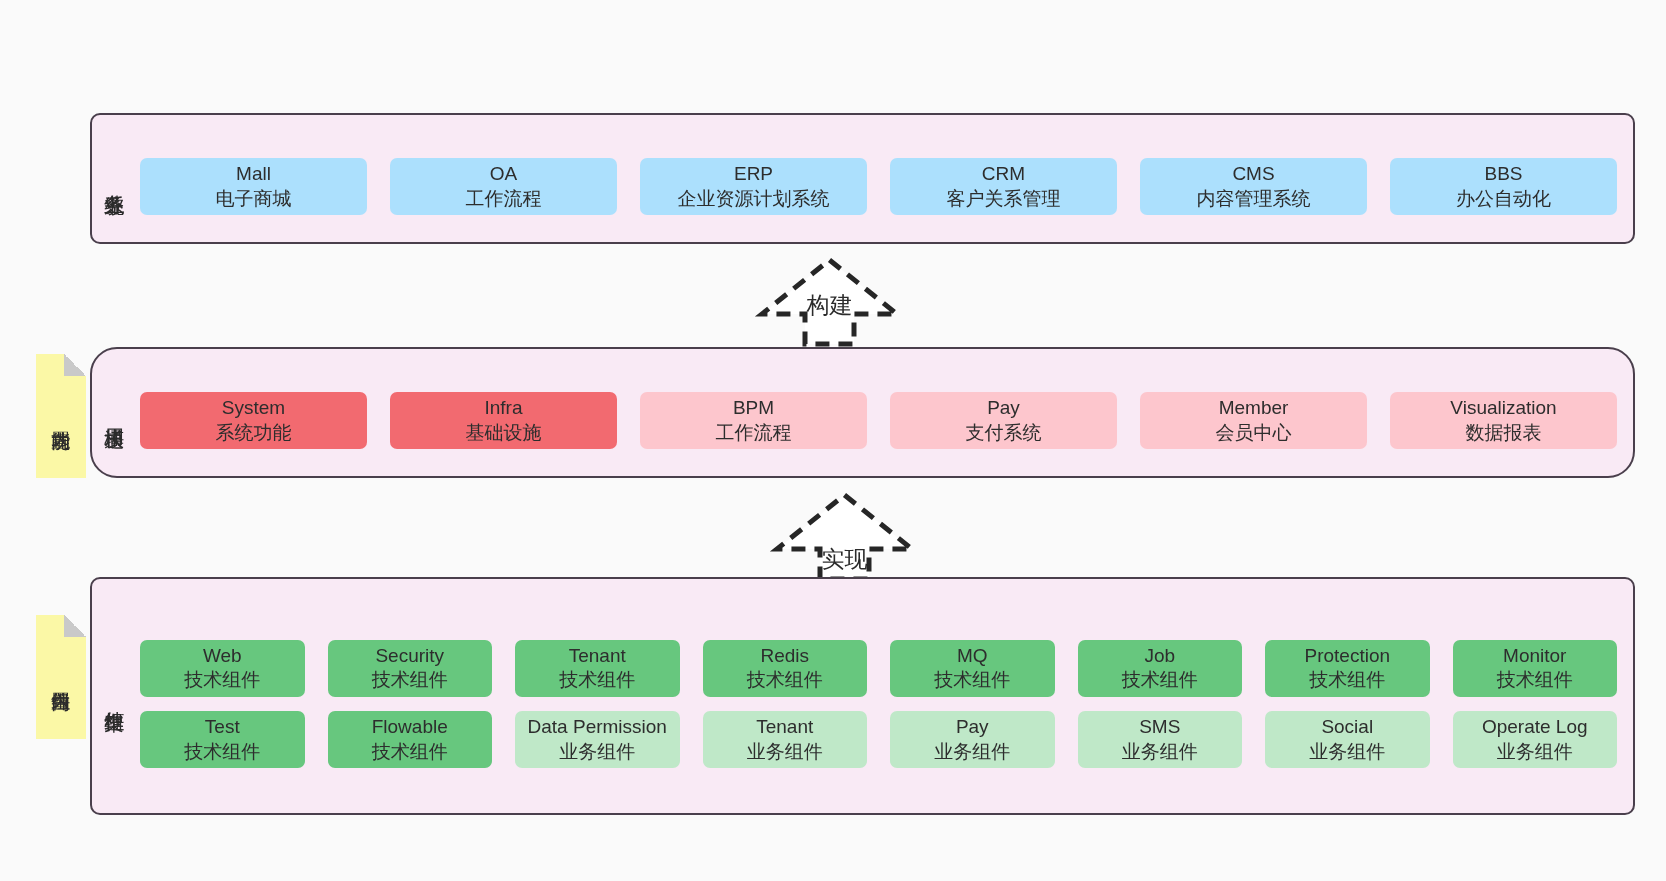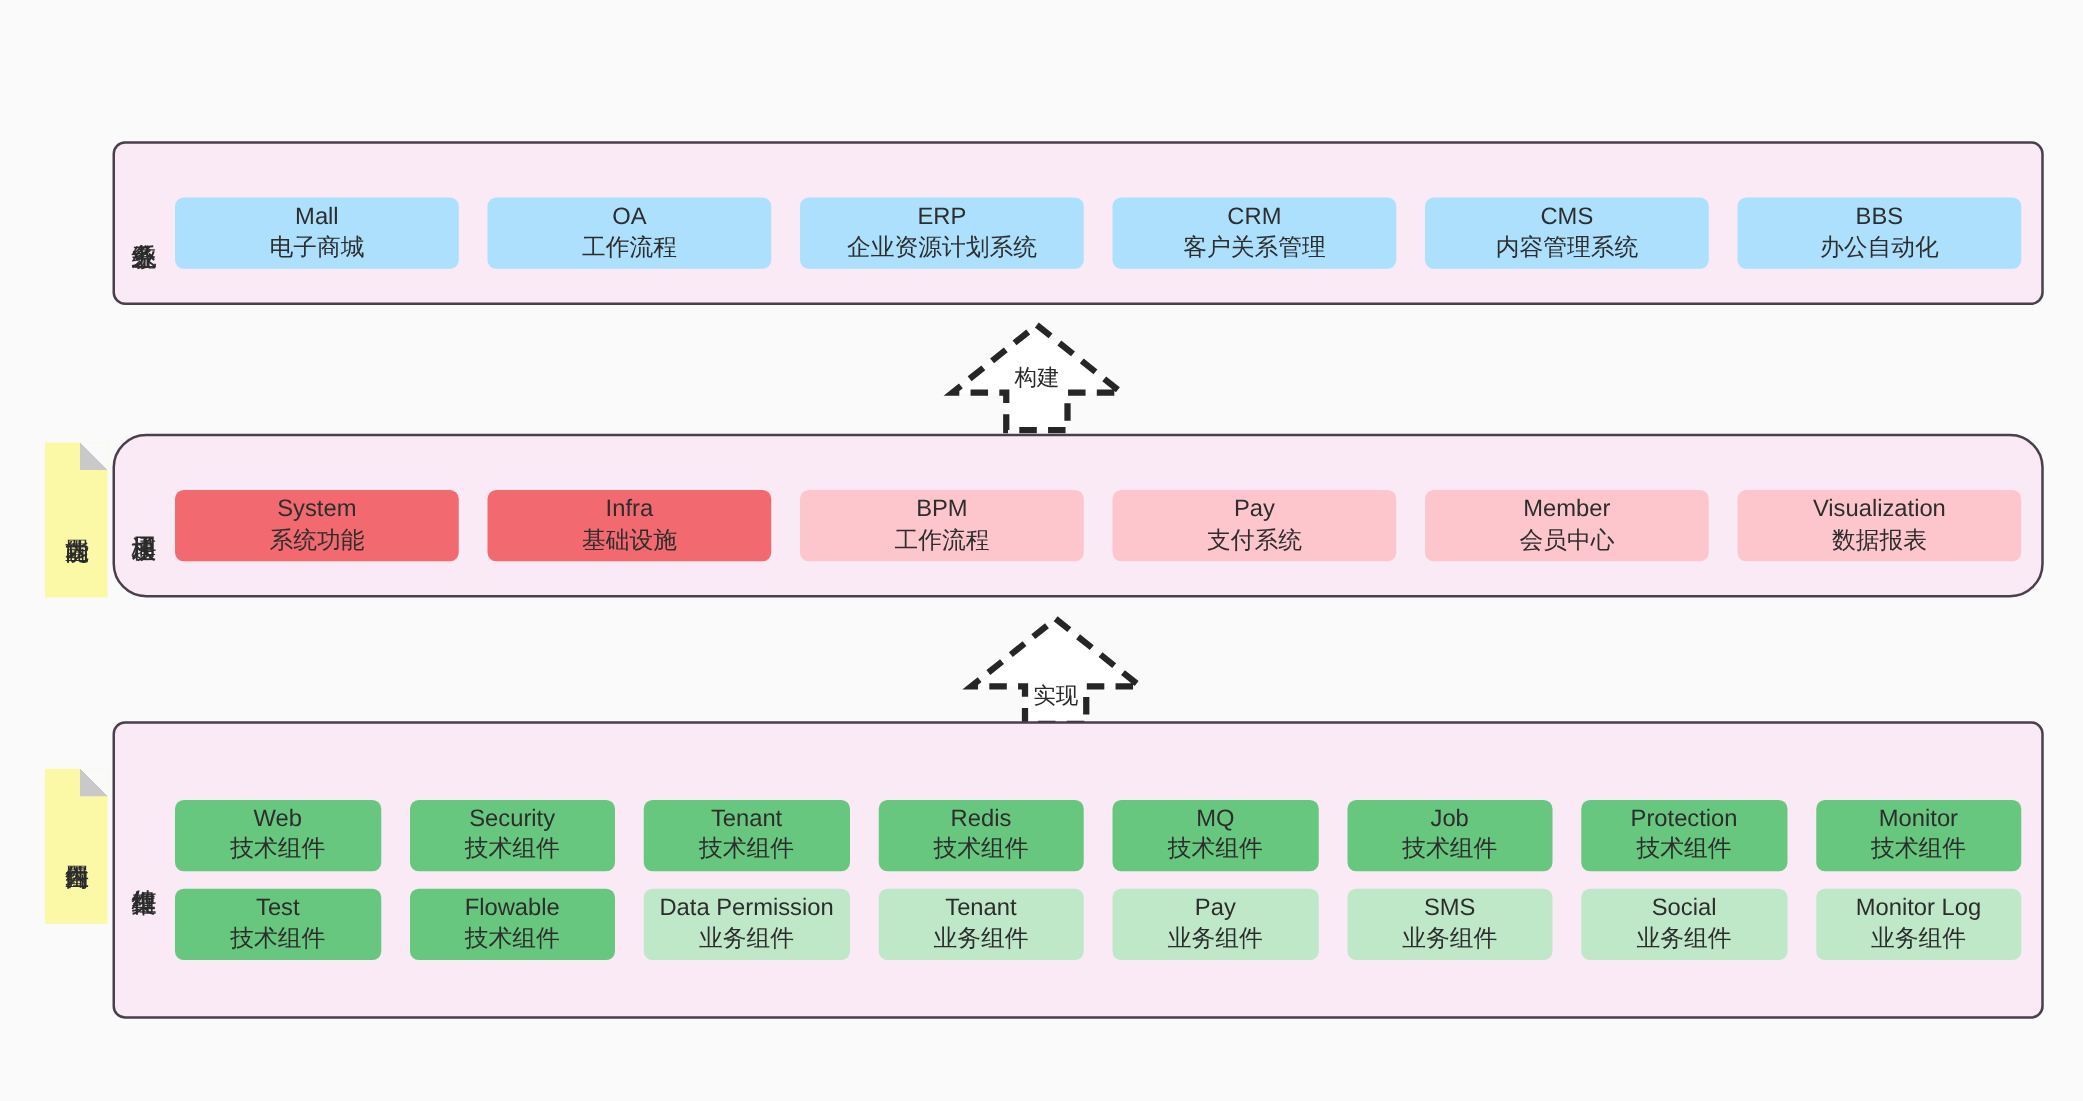--- a/index.html
+++ b/index.html
@@ -115,21 +115,21 @@
     background: linear-gradient(to bottom left, #fafafa 0 50%, #c9c9c9 50% 100%);
   }
 
   
   .arrow {
     position: absolute;
   }
   .arrow svg { display: block; overflow: visible; }
   .arrow-label {
     position: absolute;
-    font-size: 18px;
+    font-size: 23px;
     color: #2b2b2b;
     background: transparent;
     white-space: nowrap;
   }
 </style>
 </head>
 <body>
 
 <div class="canvas">
 
@@ -279,20 +279,20 @@
         </div>
         <div class="node lightgreen">
           <span class="t1">SMS</span>
           <span class="t2">业务组件</span>
         </div>
         <div class="node lightgreen">
           <span class="t1">Social</span>
           <span class="t2">业务组件</span>
         </div>
         <div class="node lightgreen">
-          <span class="t1">Monitor Log</span>
+          <span class="t1">Operate Log</span>
           <span class="t2">业务组件</span>
         </div>
       </div>
     </div>
   </div>
 
 </div>
 
 </body></html>

